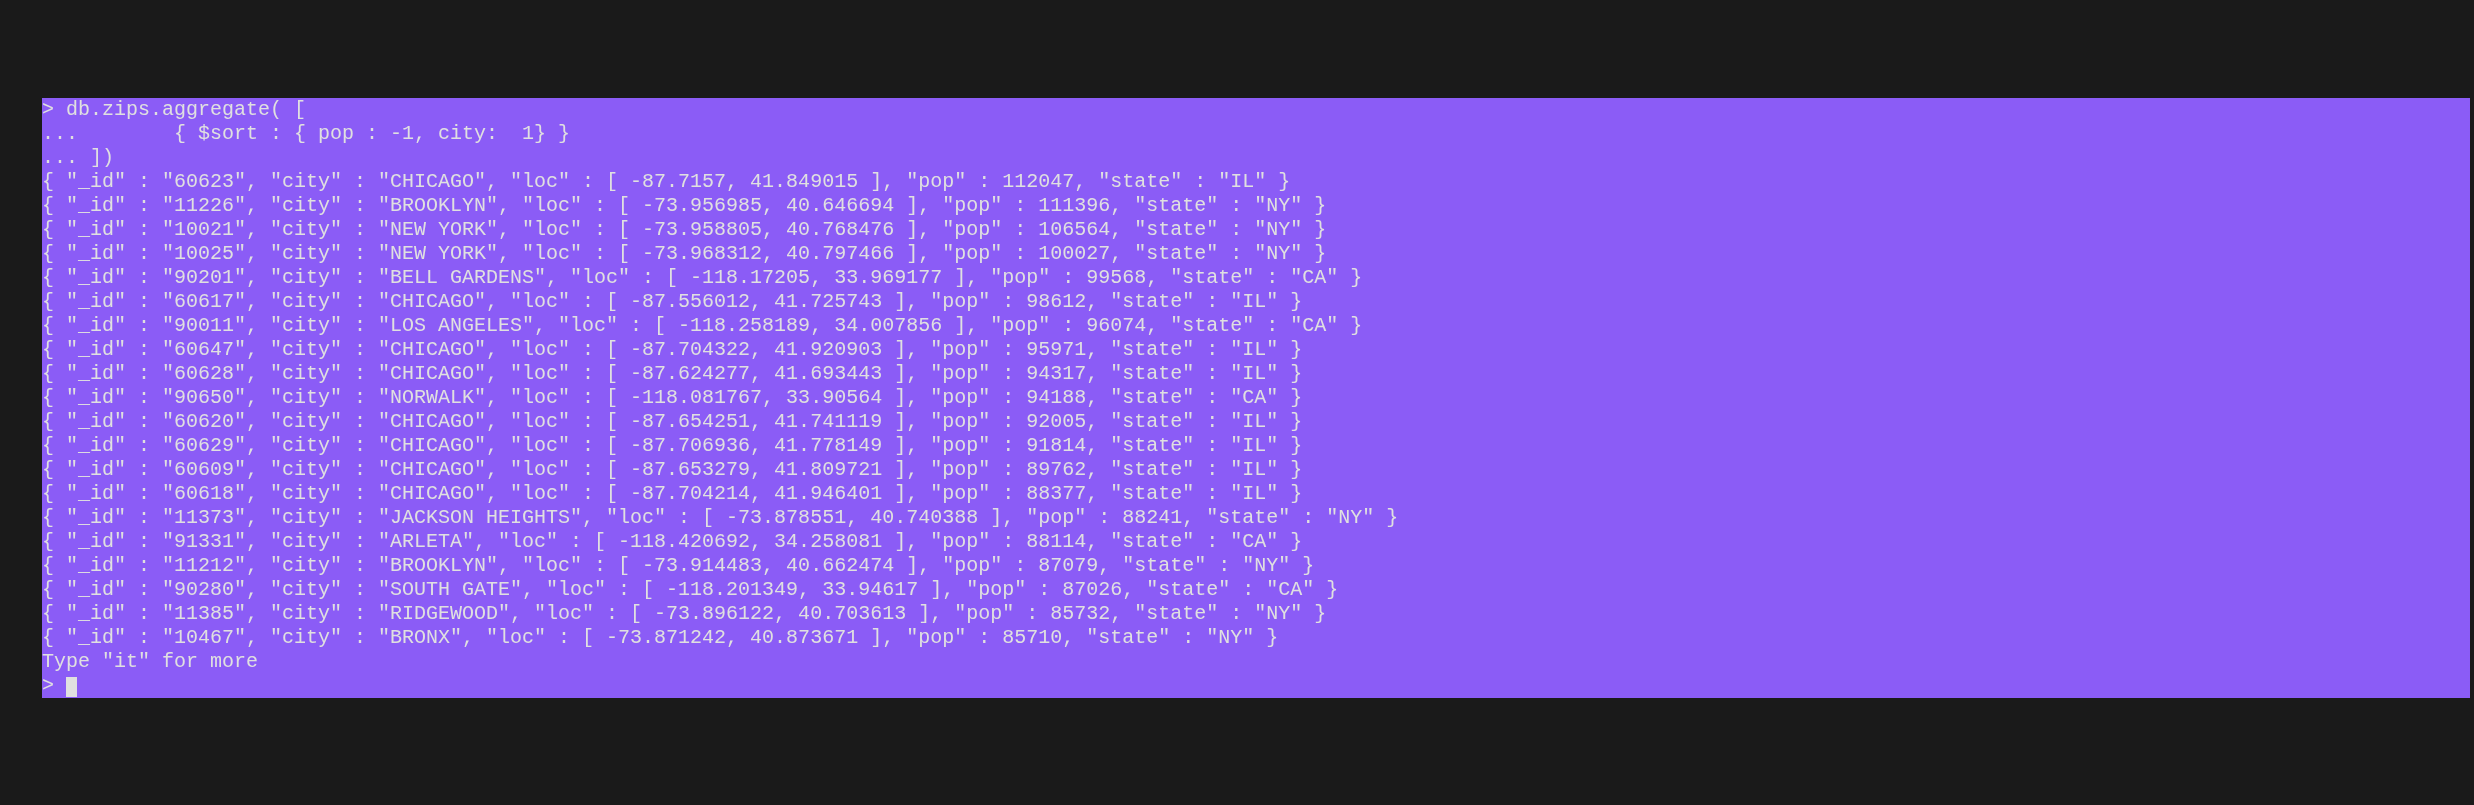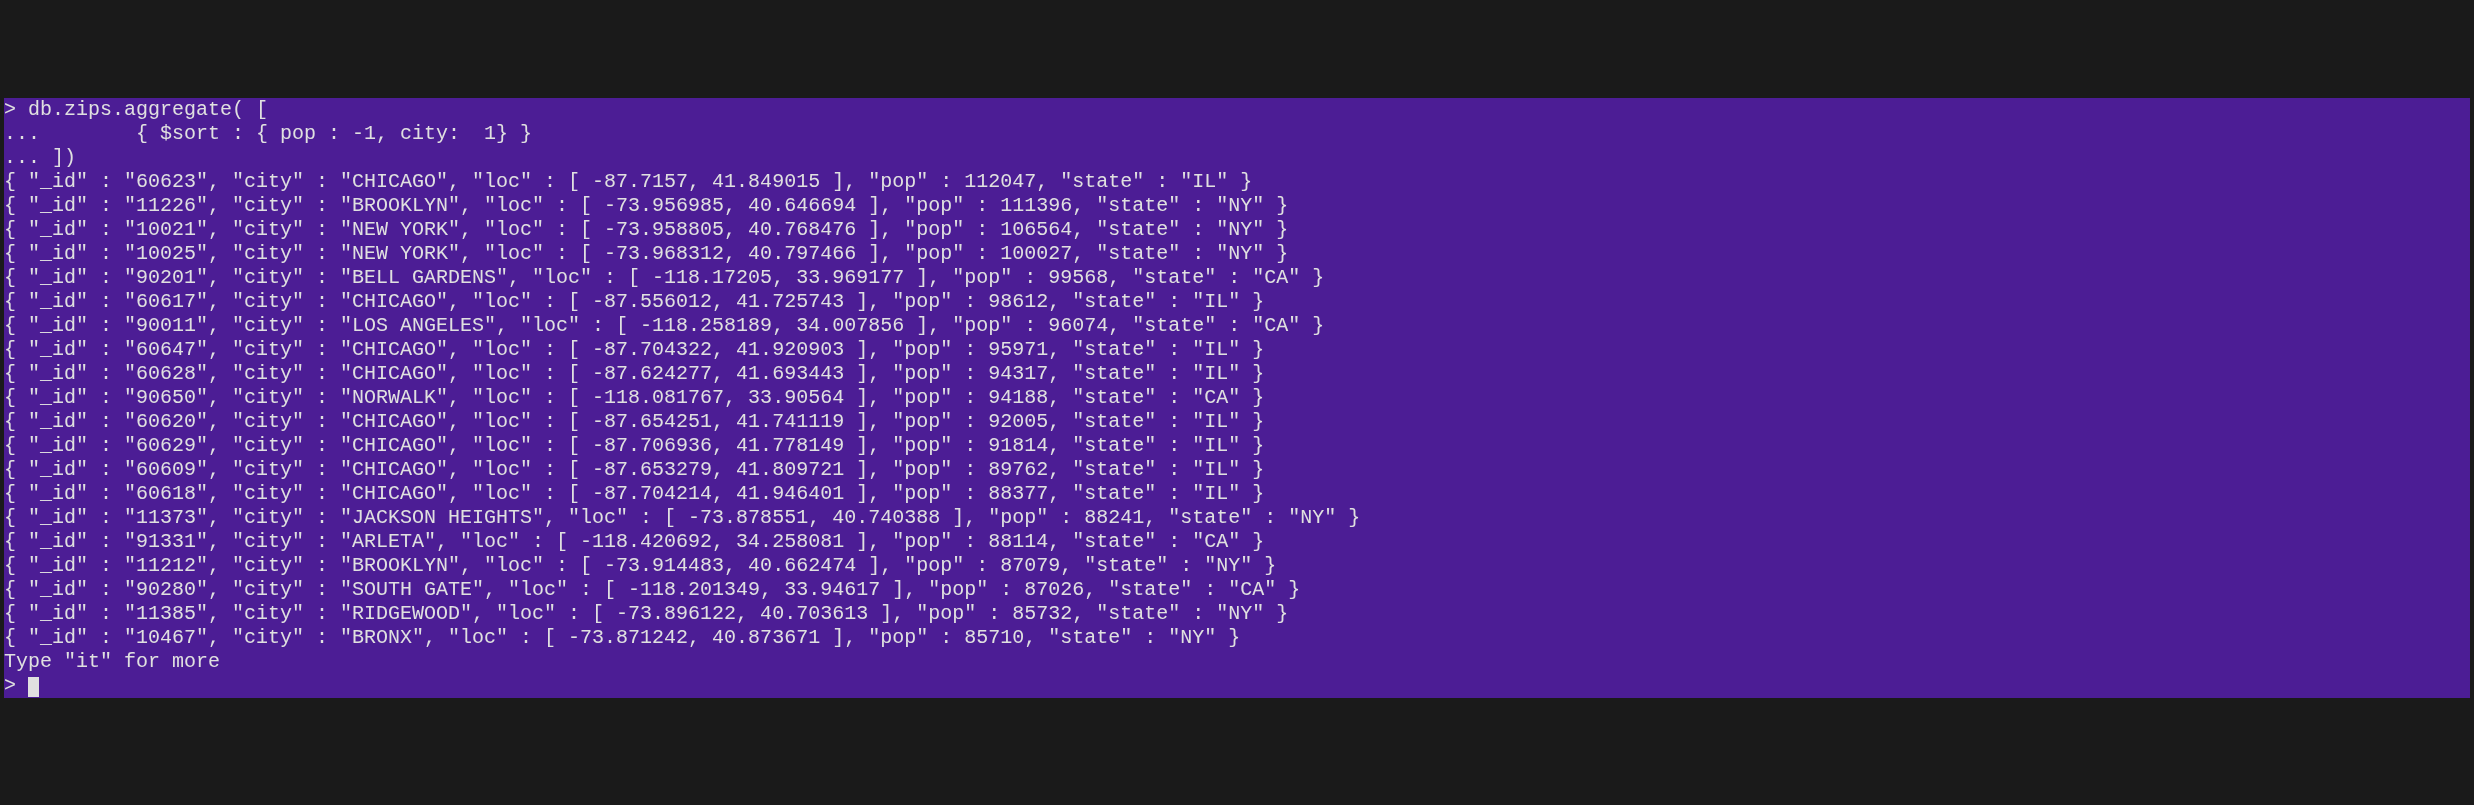--- a/index.html
+++ b/index.html
@@ -11,21 +11,22 @@
       background-color: #1a1a1a;
       color: #e0e0e0;
       font-family: 'Consolas', 'Monaco', 'Courier New', monospace;
       font-size: 20px;
       line-height: 1.2;
       padding: 2px 4px;
       white-space: pre;
       overflow-x: auto;
     }
     .terminal {
-      background-color: #4c1d95;
+      background-color: #8b5cf6;
+      margin-left: 38px;
     }
     .line {
       display: block;
     }
     .cursor {
       display: inline-block;
       width: 11px;
       height: 20px;
       background-color: #e0e0e0;
       vertical-align: text-bottom;

